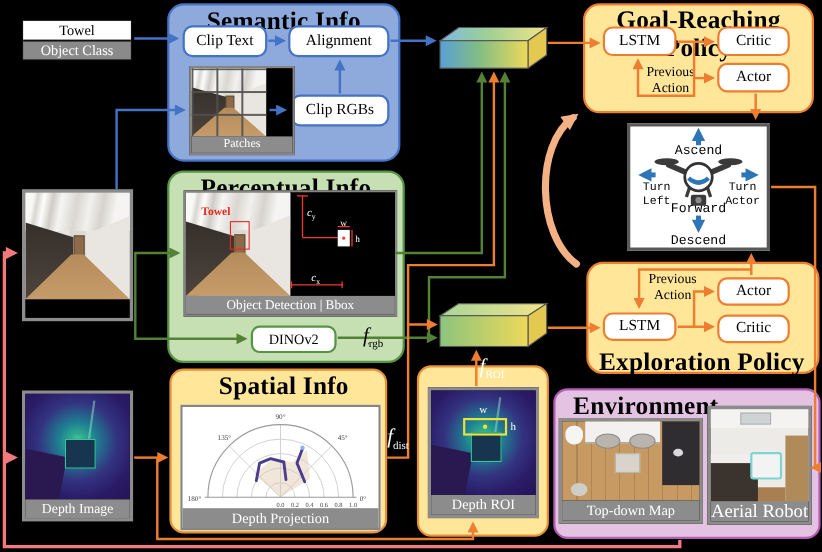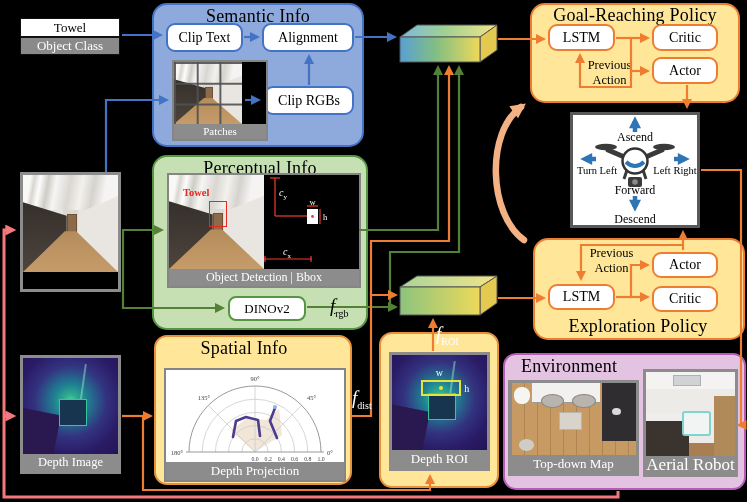--- a/index.html
+++ b/index.html
@@ -1,35 +1,35 @@
 <!DOCTYPE html>
 <html><head>
 <meta charset="utf-8">
 <style>
   html,body{margin:0;padding:0;background:#000;}
   #canvas{position:relative;width:747px;height:502px;background:#000;overflow:hidden;
           font-family:"Liberation Serif",serif;color:#000;}
   .abs{position:absolute;box-sizing:border-box;}
   .sec{position:absolute;box-sizing:border-box;border-radius:15px;}
-  .sec-title{position:absolute;font-size:18px;text-align:center;letter-spacing:.2px;}
+  .sec-title{position:absolute;font-size:23px;text-align:center;letter-spacing:.2px;font-weight:bold;}
   .panel{position:absolute;box-sizing:border-box;border:3px solid #8c8c8c;background:#000;}
   .panel2{position:absolute;box-sizing:border-box;border:2px solid #858585;background:#000;}
   .cap{position:absolute;left:0;right:0;bottom:0;background:#8c8c8c;color:#fff;
        text-align:center;font-size:12.5px;line-height:17px;height:17px;overflow:hidden;}
   .cap.small{font-size:11px;line-height:15px;height:15px;}
   .wbox{position:absolute;box-sizing:border-box;background:#fff;border-radius:9px;
         display:flex;align-items:center;justify-content:center;font-size:14px;}
   .bbrd{border:2.5px solid #4472C4;}
   .gbrd{border:2.5px solid #569544;}
   .obrd{border:2.5px solid #ED7D31;}
   .flabel{position:absolute;z-index:6;font-style:italic;font-size:19px;color:#fff;line-height:19px;}
   .flabel sub{font-style:normal;font-size:10px;}
   .flabel.dark{color:#000;}
   .prev{position:absolute;font-size:12.5px;line-height:15px;text-align:center;z-index:4;}
-  .dlabel{position:absolute;text-align:center;font-size:12px;z-index:4;}
+  .dlabel{position:absolute;text-align:center;font-size:12px;z-index:4;font-family:Liberation Mono, monospace;}
   svg{display:block;}
   #overlay{position:absolute;left:0;top:0;z-index:5;pointer-events:none;}
   
   .scene{position:absolute;overflow:hidden;background:#e8e5e0;}
   .hw-ceil{position:absolute;left:0;top:0;right:0;height:36%;background:linear-gradient(100deg,#f8f8f6 8%,#d9d6d1 12%,#fdfdfc 18%,#cfccc6 26%,#f6f5f3 34%,#dad7d2 48%,#f2f1ee 60%,#d6d3ce 72%,#f5f4f2 84%);}
   .hw-left{position:absolute;inset:0;background:linear-gradient(180deg,#2c2825,#4d443c);
            clip-path:polygon(0 28%,46% 42%,46% 70%,0 110%);}
   .hw-right{position:absolute;inset:0;background:#e9e6e1;clip-path:polygon(56% 40%,100% 22%,100% 100%,56% 74%);}
   .hw-floor{position:absolute;inset:0;background:linear-gradient(180deg,#9e7447,#c59c69);
             clip-path:polygon(44% 58%,56% 58%,100% 100%,0 100%);}
@@ -150,21 +150,21 @@
         <text x="48.5" y="30" fill="#fff" font-size="8.5" text-anchor="middle" font-family="Liberation Serif,serif">w</text>
         <text x="59" y="45" fill="#fff" font-size="8.5" font-family="Liberation Serif,serif">h</text>
       </svg>
     </div>
     <div class="cap" style="font-size:12px;">Object Detection | Bbox</div>
   </div>
   <div class="wbox gbrd" style="left:228px;top:296px;width:78px;height:25px;border-radius:8px;font-size:13px;">DINOv2</div>
   <div class="flabel dark" style="left:330px;top:296px;text-decoration:underline;"><i>f</i><sub>rgb</sub></div>
 
   <div class="sec" style="left:154px;top:335px;width:198px;height:150px;background:#FFE699;border:2.5px solid #E8913A;border-radius:13px;"></div>
-  <div class="sec-title" style="left:154px;top:338px;width:180px;">Spatial Info</div>
+  <div class="sec-title" style="left:168px;top:338px;width:180px;">Spatial Info</div>
   <div class="panel2" style="left:164px;top:368px;width:182px;height:114px;background:#fff;">
     <svg width="178" height="92" viewBox="0 0 178 92">
       <rect x="0" y="0" width="178" height="92" fill="#ffffff"></rect>
       <path d="M89,82 L65,61 L81,48 L100,50 L113,39 L116,65 Z" fill="#e7d5bd" opacity="0.6"></path>
       <g stroke="#cccccc" stroke-width="0.8" fill="none">
         <path d="M75.8,82 A13.2,13.2 0 0 1 102.2,82"></path>
         <path d="M62.6,82 A26.4,26.4 0 0 1 115.4,82"></path>
         <path d="M49.4,82 A39.6,39.6 0 0 1 128.6,82"></path>
         <path d="M36.2,82 A52.8,52.8 0 0 1 141.8,82"></path>
         <path d="M89,82 L135.7,35.3 M89,82 L89,16 M89,82 L42.3,35.3"></path>
@@ -218,21 +218,21 @@
   <div class="wbox obrd" style="left:652px;top:24px;width:66px;height:27px;">Critic</div>
   <div class="wbox obrd" style="left:652px;top:57px;width:66px;height:27px;">Actor</div>
   <div class="prev" style="left:582px;top:58px;width:55px;">
     <div>Previous</div>
     <div>Action</div>
   </div>
 
   <div class="abs" style="left:570px;top:112px;width:130px;height:116px;background:#fff;border:3px solid #595959;"></div>
   <div class="dlabel" style="left:575px;top:130px;width:120px;">Ascend</div>
   <div class="dlabel" style="left:571px;top:165px;width:52px;font-size:10.5px;">Turn Left</div>
-  <div class="dlabel" style="left:651px;top:165px;width:48px;font-size:10.5px;">Left Right</div>
+  <div class="dlabel" style="left:651px;top:165px;width:48px;font-size:10.5px;">Turn Actor</div>
   <div class="dlabel" style="left:575px;top:183px;width:120px;">Forward</div>
   <div class="dlabel" style="left:575px;top:212px;width:120px;">Descend</div>
 
   <div class="sec" style="left:533px;top:238px;width:212px;height:102px;background:#FFE699;border:2.5px solid #ED7D31;"></div>
   <div class="sec-title" style="left:532px;top:316px;width:212px;">Exploration Policy</div>
   <div class="wbox obrd" style="left:548px;top:284px;width:67px;height:26px;">LSTM</div>
   <div class="wbox obrd" style="left:652px;top:252px;width:66px;height:26px;">Actor</div>
   <div class="wbox obrd" style="left:652px;top:286px;width:66px;height:26px;">Critic</div>
   <div class="prev" style="left:584px;top:246px;width:55px;">
     <div>Previous</div>

